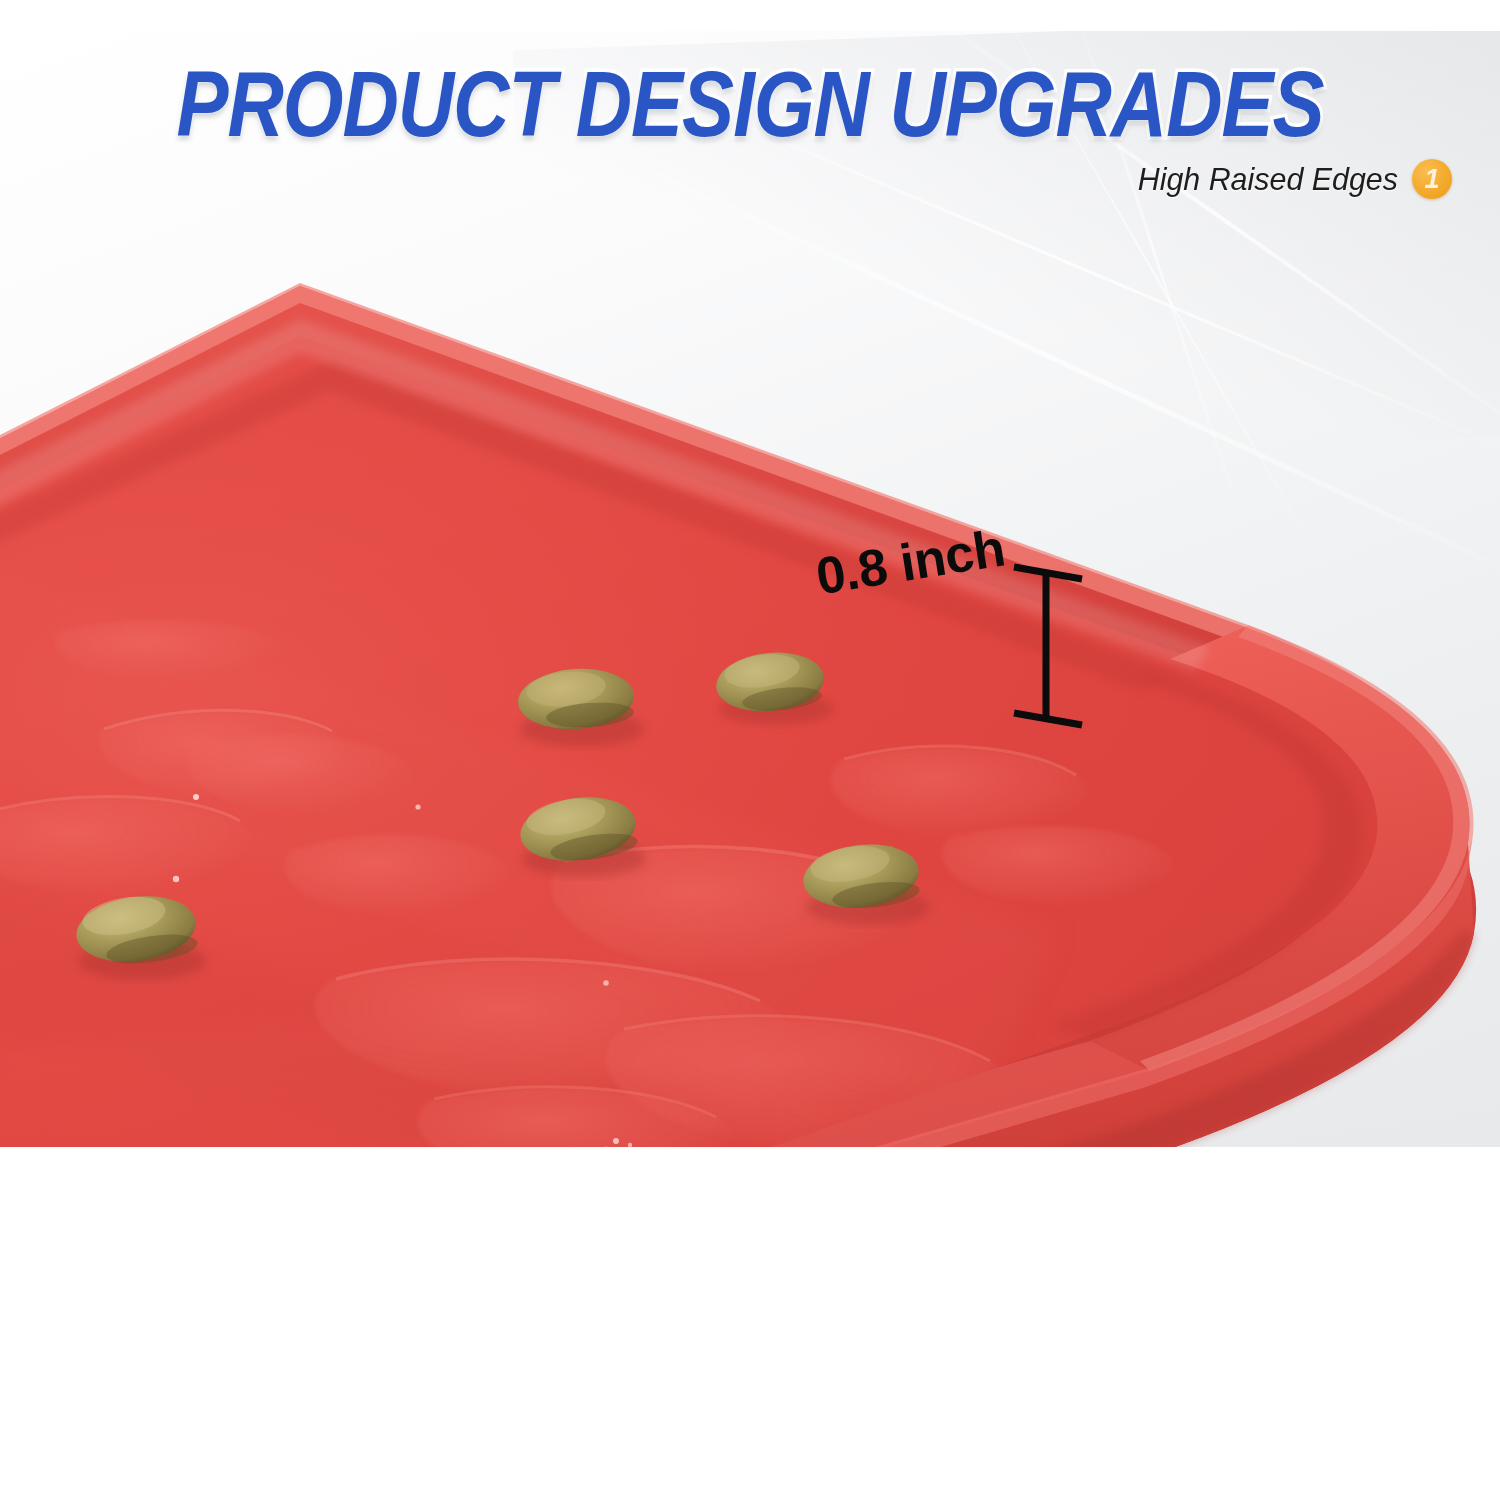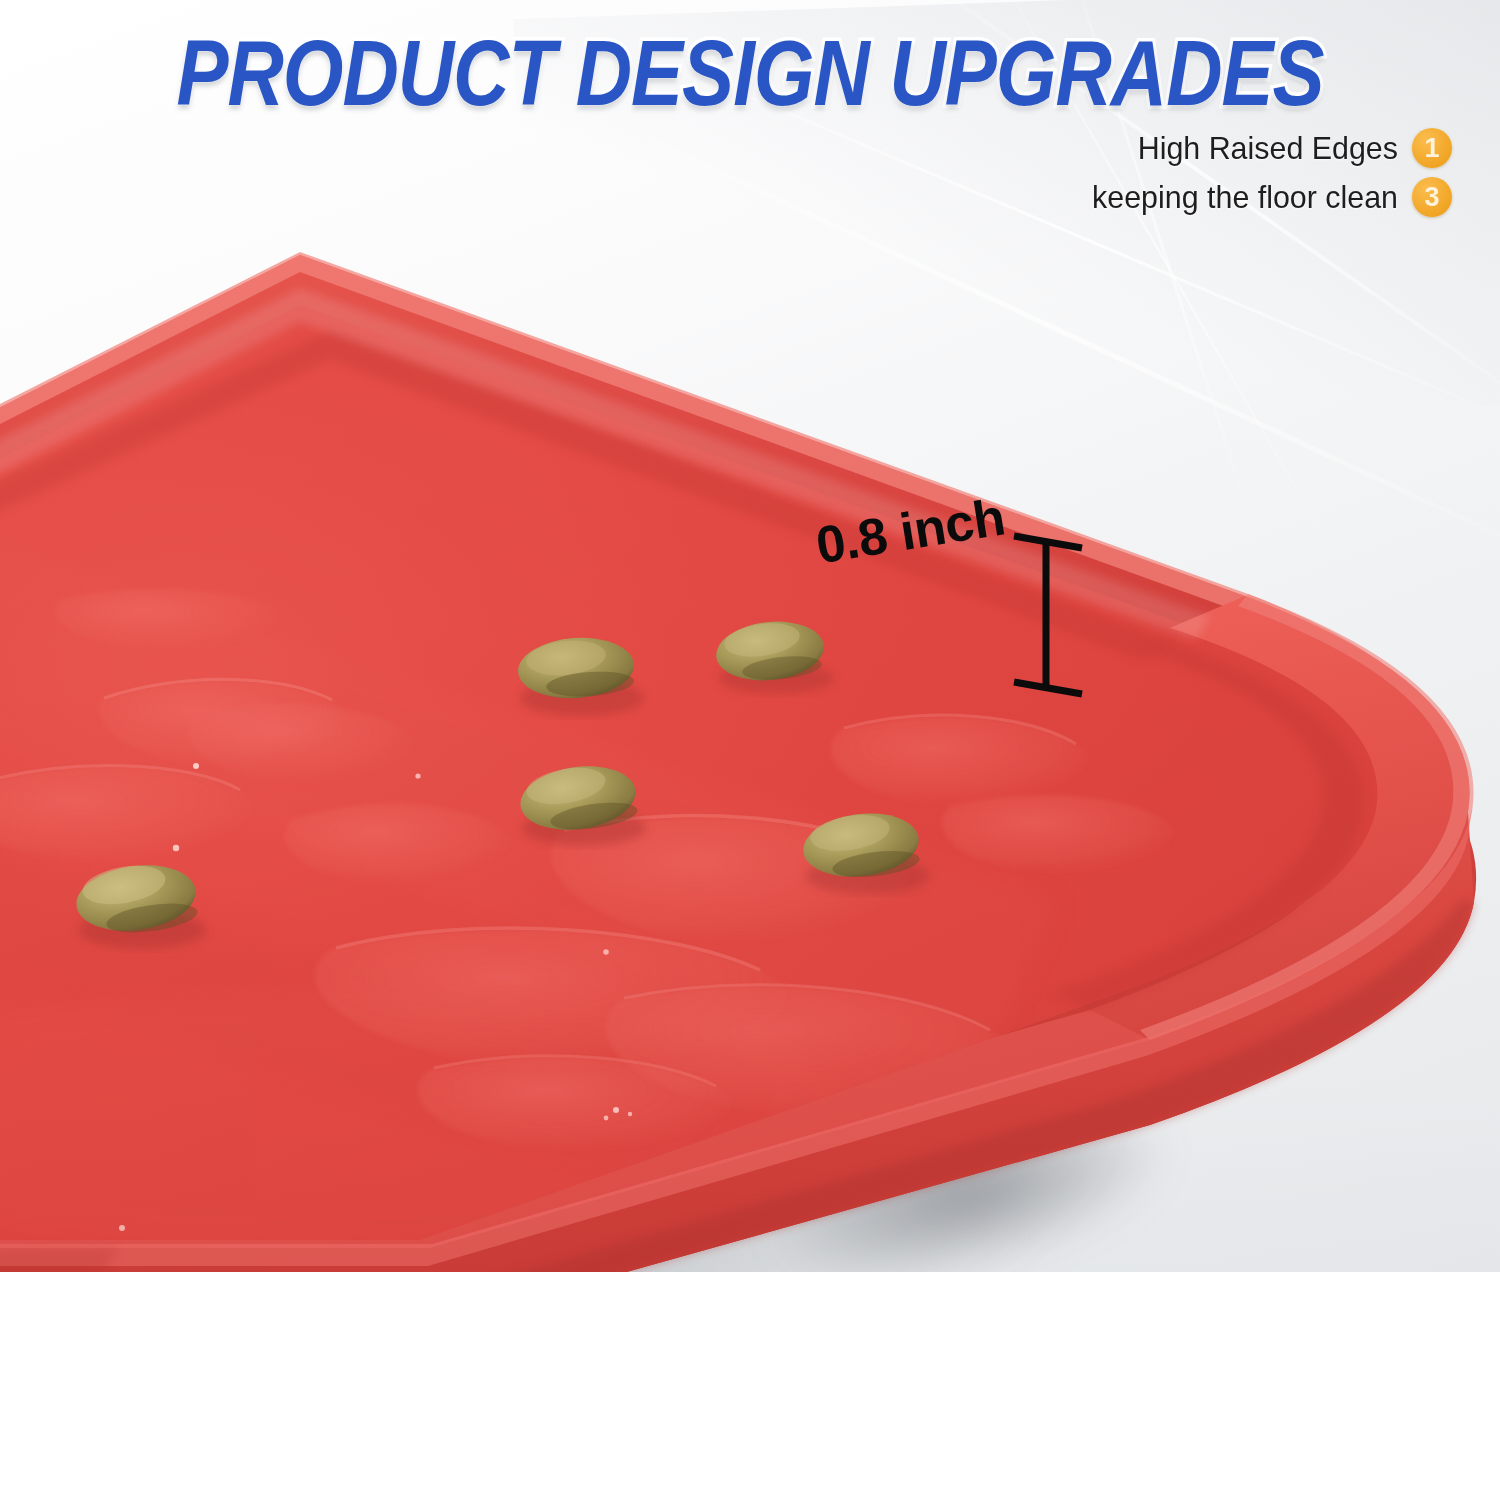--- a/index.html
+++ b/index.html
@@ -1,21 +1,21 @@
 <!DOCTYPE html>
 <html><head>
 <meta charset="utf-8">
 <style>
   html,body{margin:0;padding:0;}
   body{
     width:1500px;height:1500px;overflow:hidden;
     font-family:"Liberation Sans", sans-serif;
     background:#ffffff;
   }
-  .stage{position:relative;width:1500px;height:1272px;overflow:hidden;}
+  .stage{position:relative;width:1500px;height:1116px;overflow:hidden;margin-top:31px;}
 
   
   .bg{
     position:absolute;inset:0;
     background:
       linear-gradient(160deg,#ffffff 0%,#fbfbfc 25%,#f2f3f4 55%,#eceef0 75%,#e7e9eb 100%);
   }
   .bg-streak{position:absolute;background:linear-gradient(to right,rgba(255,255,255,0),rgba(255,255,255,.95),rgba(255,255,255,0));transform-origin:left center;pointer-events:none;}
   .s1{left:620px;top:40px;width:1000px;height:3px;transform:rotate(23deg);opacity:.9;}
   .s2{left:560px;top:95px;width:1100px;height:5px;transform:rotate(25deg);opacity:.75;}
@@ -64,20 +64,21 @@
 
   
   .features{
     position:absolute;right:48px;top:128px;
     display:flex;flex-direction:column;
     align-items:flex-end;gap:9px;
   }
   .feature-row{
     display:flex;align-items:center;gap:14px;
     justify-content:flex-end;
+    font-style:italic;
   }
   .feature-text{
     font-size:32px;
     color:#1e1e1e;
     font-family:"Liberation Sans", sans-serif;
     transform:scaleX(.95);
     transform-origin:right center;
     white-space:nowrap;
     text-shadow:0 1px 2px rgba(255,255,255,.9);
   }
@@ -333,24 +334,20 @@
   <div class="title">PRODUCT DESIGN UPGRADES</div>
 
   <div class="features">
 
     <div class="feature-row">
       <div class="feature-text">High Raised Edges</div>
       <div class="badge">1</div>
     </div>
 
 
-    <div class="feature-row">
-      <div class="feature-text">keeping the floor clean</div>
-      <div class="badge">3</div>
-    </div>
 
 
   </div>
 
   <div class="dim-label">0.8 inch</div>
 
   <svg class="dim-beam" width="120" height="200" viewBox="0 0 120 200">
     <line x1="46" y1="22" x2="46" y2="168" stroke="#0b0b0b" stroke-width="7"></line>
     <line x1="14" y1="16" x2="82" y2="28" stroke="#0b0b0b" stroke-width="7"></line>
     <line x1="14" y1="162" x2="82" y2="174" stroke="#0b0b0b" stroke-width="7"></line>

